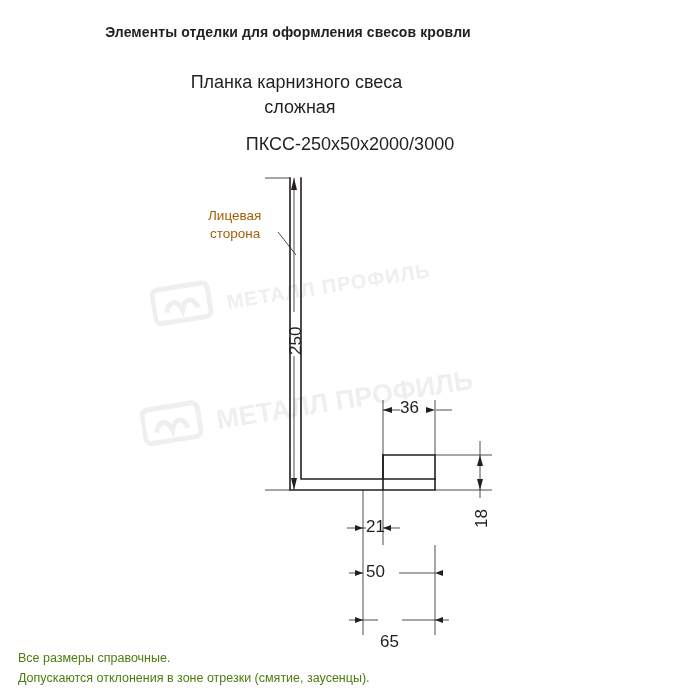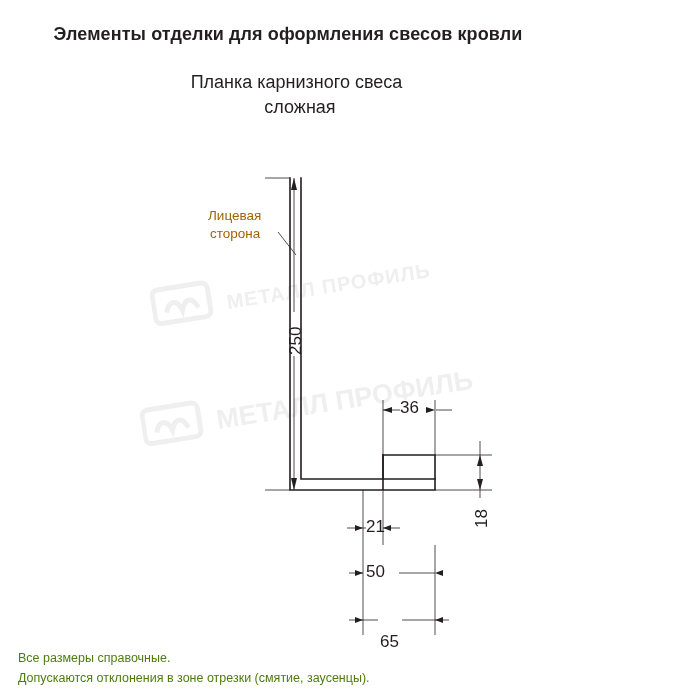--- a/index.html
+++ b/index.html
@@ -20,21 +20,21 @@
     left: 0; top: 0;
     width: 700px;
     height: 700px;
   }
   .title-main {
     position: absolute;
     left: 0;
     top: 24px;
     width: 576px;
     text-align: center;
-    font-size: 18px;
+    font-size: 14px;
     font-weight: bold;
     letter-spacing: 0.1px;
   }
   .title-sub1 {
     position: absolute;
     left: 0;
     top: 72px;
     width: 593px;
     text-align: center;
     font-size: 18px;
@@ -124,20 +124,21 @@
         <path d="M8 12 h44 a6 6 0 0 1 6 6 v22 a6 6 0 0 1 -6 6 h-44 a6 6 0 0 1 -6 -6 v-22 a6 6 0 0 1 6 -6 z"></path>
         <path d="M14 36 c4 -12 12 -12 16 0 c4 -12 12 -12 16 0"></path>
       </g>
       <text x="75" y="42" fill="#efefef" font-family="Liberation Sans, sans-serif" font-size="27" font-weight="bold">МЕТАЛЛ ПРОФИЛЬ</text>
     </svg>
   </div>
 
   <div class="title-main">Элементы отделки для оформления свесов кровли</div>
   <div class="title-sub1">Планка карнизного свеса</div>
   <div class="title-sub2">сложная</div>
+  <div class="title-code">ПКСС-250x50x2000/3000</div>
 
   <svg class="drawing" viewBox="0 0 700 700">
     <g stroke="#231f20" fill="none" stroke-width="1.6" stroke-linecap="square">
 
       <path d="M290 178 L290 490 L435 490 L435 455 L383 455 L383 490"></path>
       <path d="M301 178 L301 479 L435 479"></path>
       <path d="M383 479 L383 455"></path>
     </g>
 
     <g stroke="#231f20" fill="none" stroke-width="0.8">

